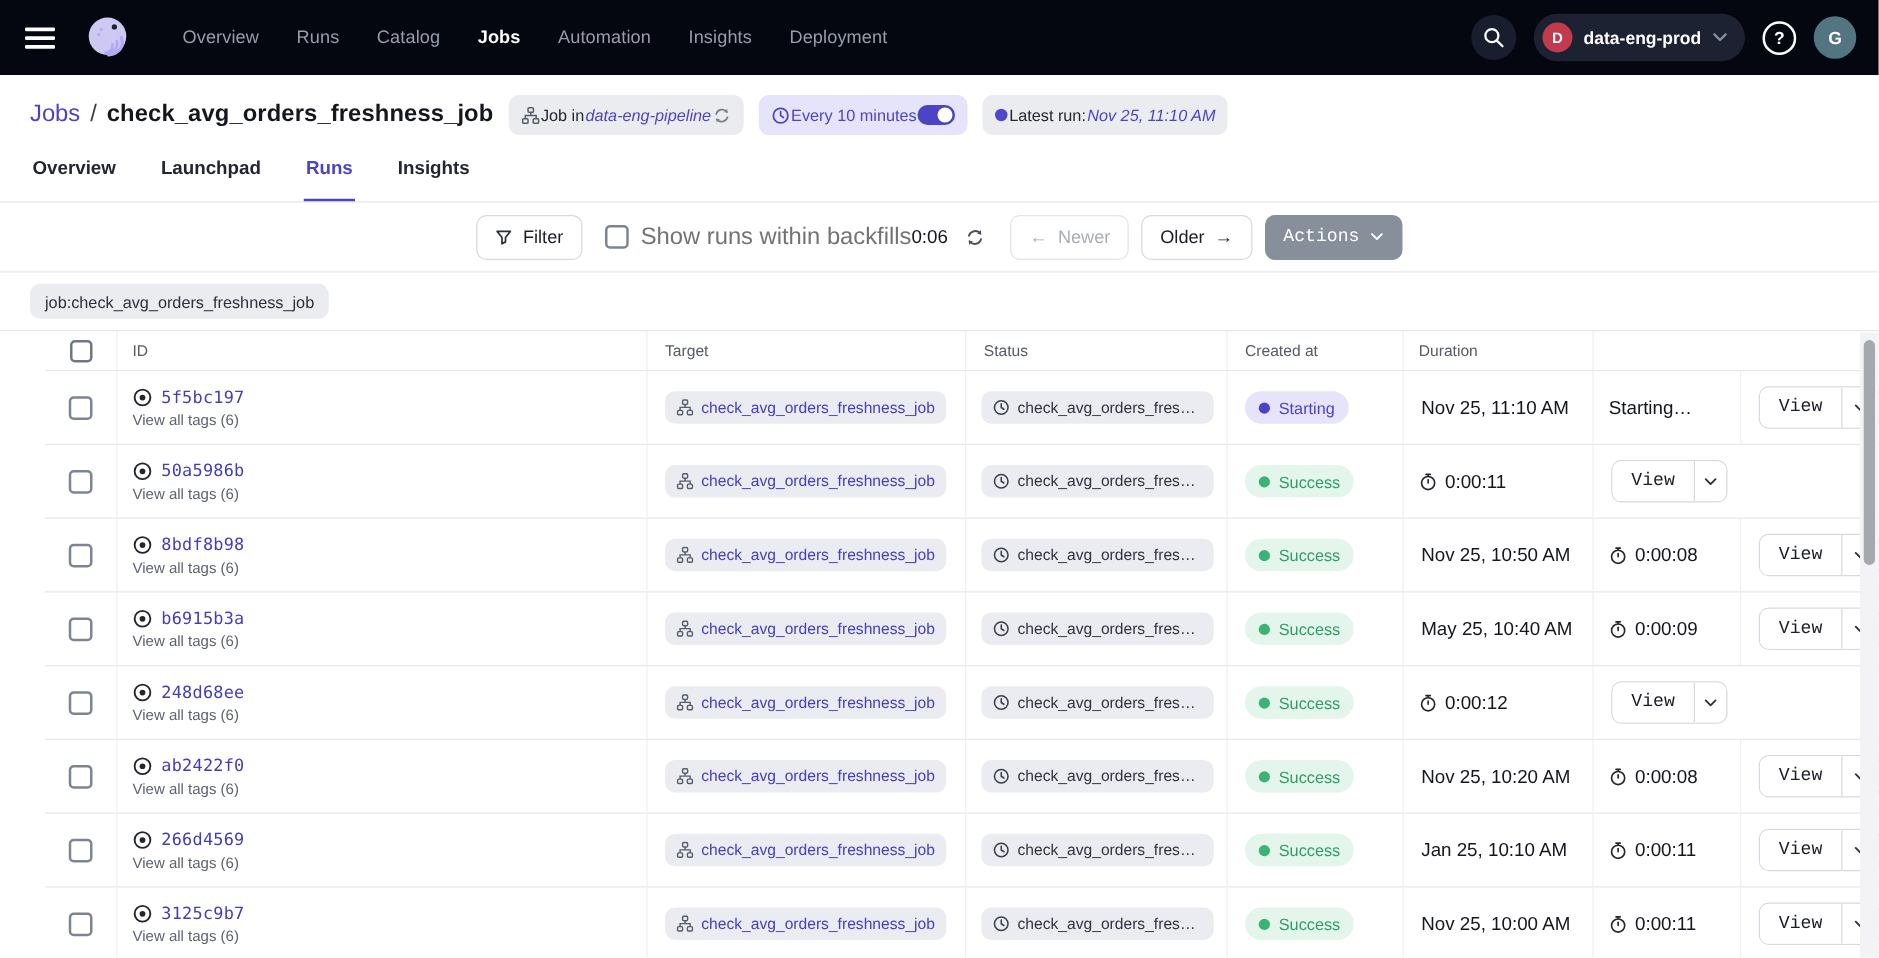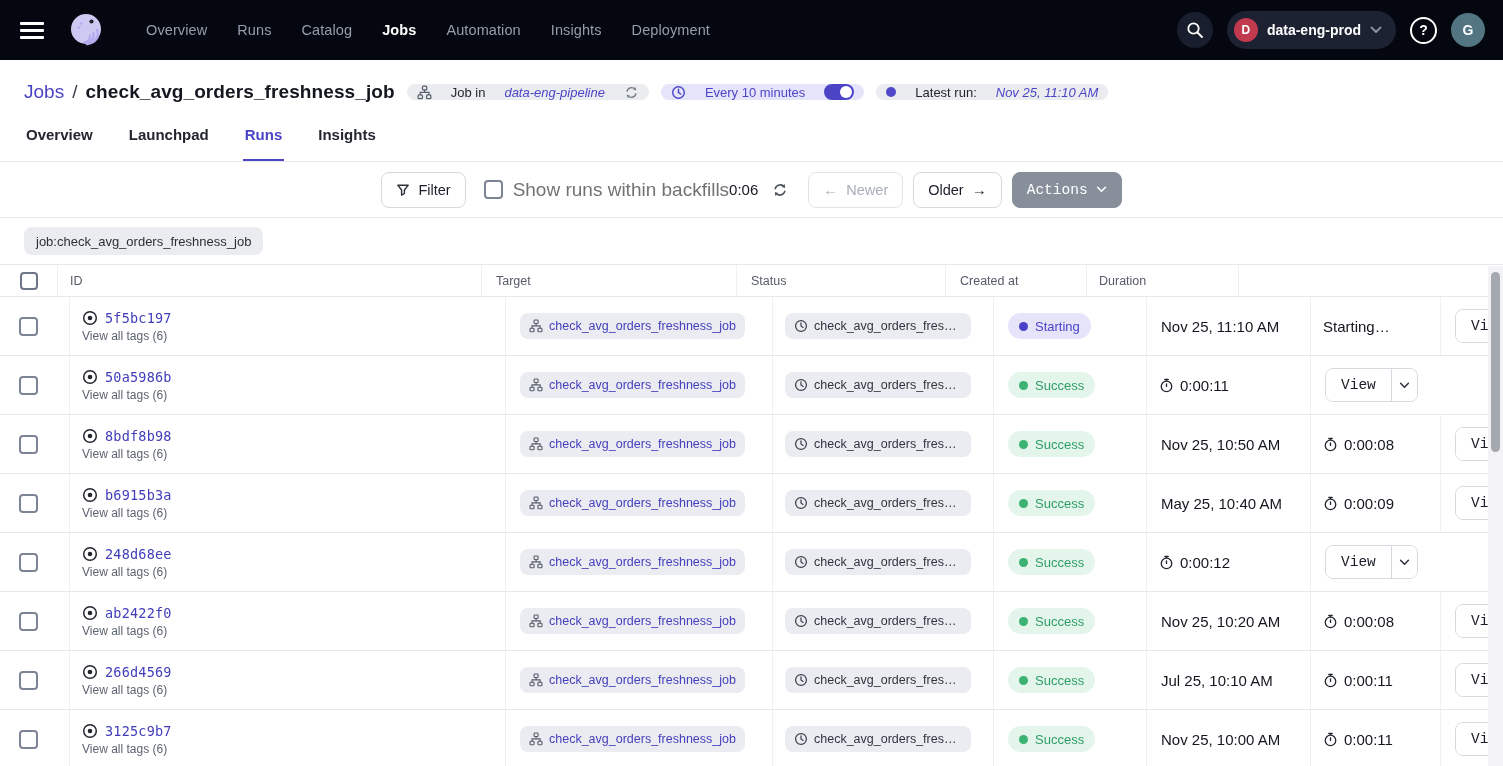--- a/index.html
+++ b/index.html
@@ -36,21 +36,21 @@
   .org-name{color:#fff;font-size:14px;font-weight:600;}
   .help-btn{width:27px;height:27px;border-radius:50%;border:2.5px solid #fff;color:#fff;font-size:14px;font-weight:700;display:flex;align-items:center;justify-content:center;cursor:pointer;}
   .user-avatar{width:34px;height:34px;border-radius:50%;background:#527581;color:#fff;font-size:14px;font-weight:600;display:flex;align-items:center;justify-content:center;cursor:pointer;}
 
   
   .title-row{height:58px;display:flex;align-items:center;padding:6px 24px 0 24px;gap:12px;}
   .crumb{font-size:19px;display:flex;align-items:baseline;gap:8px;white-space:nowrap;}
   .crumb .crumb-link{color:var(--accent);cursor:pointer;}
   .crumb .sep{color:#3c404c;font-weight:400;}
   .crumb .crumb-title{color:#14171f;font-weight:600;letter-spacing:.1px;}
-  .pill{display:inline-flex;align-items:center;gap:19px;height:16px;padding:0 10px;border-radius:8px;background:var(--pill-gray);font-size:13px;color:#23262f;white-space:nowrap;}
+  .pill{display:inline-flex;align-items:center;gap:1px;height:32px;padding:0 10px;border-radius:8px;background:var(--pill-gray);font-size:13px;color:#23262f;white-space:nowrap;}
   .pill.lavender{background:var(--pill-lav);color:var(--accent);}
   .pill .plink{color:var(--accent);cursor:pointer;font-style:italic;}
   .toggle{width:30px;height:16px;border-radius:9px;background:var(--accent);position:relative;cursor:pointer;display:inline-block;}
   .toggle::after{content:"";position:absolute;right:2px;top:2px;width:12px;height:12px;border-radius:50%;background:#fff;}
   .dot{width:10px;height:10px;border-radius:50%;display:inline-block;}
   .dot.indigo{background:#5047c9;}
 
   
   .tabs{height:44px;display:flex;gap:32px;padding:0 24px;border-bottom:1px solid var(--border);align-items:flex-start;}
   .tab{font-size:15px;font-weight:600;color:#23262f;padding:8px 2px 0 2px;height:100%;position:relative;cursor:pointer;}
@@ -70,26 +70,26 @@
   .countdown{font-size:15px;color:#14171f;margin-right:2px;}
   .iconbtn{background:none;border:none;cursor:pointer;display:flex;align-items:center;padding:2px;margin-right:8px;}
   .arrow{font-size:15px;line-height:1;}
 
   
   .chip-row{height:46px;display:flex;align-items:center;padding:0 24px;}
   .chip{height:28px;display:inline-flex;align-items:center;padding:0 12px;background:var(--pill-gray);border-radius:8px;font-size:13px;color:#2c303b;cursor:pointer;}
 
   
   .table-wrap{position:relative;border-top:1px solid var(--border);}
-  .trow{display:grid;grid-template-columns:57px 424px 255px 209px 141px 152px 118px 132px;border-bottom:1px solid var(--border);}
+  .trow{display:grid;grid-template-columns:57px 424px 255px 209px 141px 152px 118px 132px;border-bottom:1px solid var(--border);margin-left:36px;}
   .trow .cell{padding:0 10px 0 14px;display:flex;align-items:center;border-left:1px solid #eef0f3;min-width:0;}
   .trow .cell:first-child{border-left:none;justify-content:center;padding:0;}
   .thead{height:32px;}
   .thead .cell{font-size:12.5px;color:#555b68;}
-  .tbody .trow{height:59px;gap:12px;}
+  .tbody .trow{height:59px;}
   .cell.col-id{flex-direction:column;align-items:flex-start;justify-content:center;gap:3px;padding-left:12px;}
   .id-line{display:flex;align-items:center;gap:7px;}
   .id-link{font-family:"DejaVu Sans Mono", monospace;font-size:13.5px;color:#413dbb;cursor:pointer;letter-spacing:.2px;}
   .tags-link{font-size:12px;color:#5d6370;cursor:pointer;}
   .cell-pill{display:inline-flex;align-items:center;gap:6px;height:26px;padding:0 9px;border-radius:8px;background:#ebecf1;font-size:12.5px;max-width:100%;cursor:pointer;}
   .cell-pill .ptext{overflow:hidden;text-overflow:ellipsis;white-space:nowrap;}
   .cell-pill.target .ptext{color:#4540bd;}
   .cell-pill.launcher .ptext{color:#30343f;}
   .status-badge{display:inline-flex;align-items:center;gap:7px;height:26px;padding:0 11px;border-radius:13px;font-size:13px;}
   .status-badge .sdot{width:9px;height:9px;border-radius:50%;}
@@ -752,21 +752,21 @@
         </span>
         <span class="ptext">check_avg_orders_freshn…</span>
       </span>
     </div>
     <div class="cell">
       <span class="status-badge success">
         <span class="sdot"></span>
         <span>Success</span>
       </span>
     </div>
-    <div class="cell col-created">Jul 25, 10:10 AM</div>
+    <div class="cell col-created">Jan 25, 10:10 AM</div>
     <div class="cell col-duration" style="padding-left:12px;">
       <span class="dur">
         <span>
           <svg width="15" height="15" viewBox="0 0 16 16">
                   <circle cx="8" cy="9" r="5.6" fill="none" stroke="#23262f" stroke-width="1.4"></circle>
                   <path d="M6.2 1.6h3.6" stroke="#23262f" stroke-width="1.4" stroke-linecap="round"></path>
                   <path d="M8 1.8v1.6" stroke="#23262f" stroke-width="1.4"></path>
                   <path d="M8 9V6.2" stroke="#23262f" stroke-width="1.4" stroke-linecap="round"></path>
                 </svg>
         </span>

